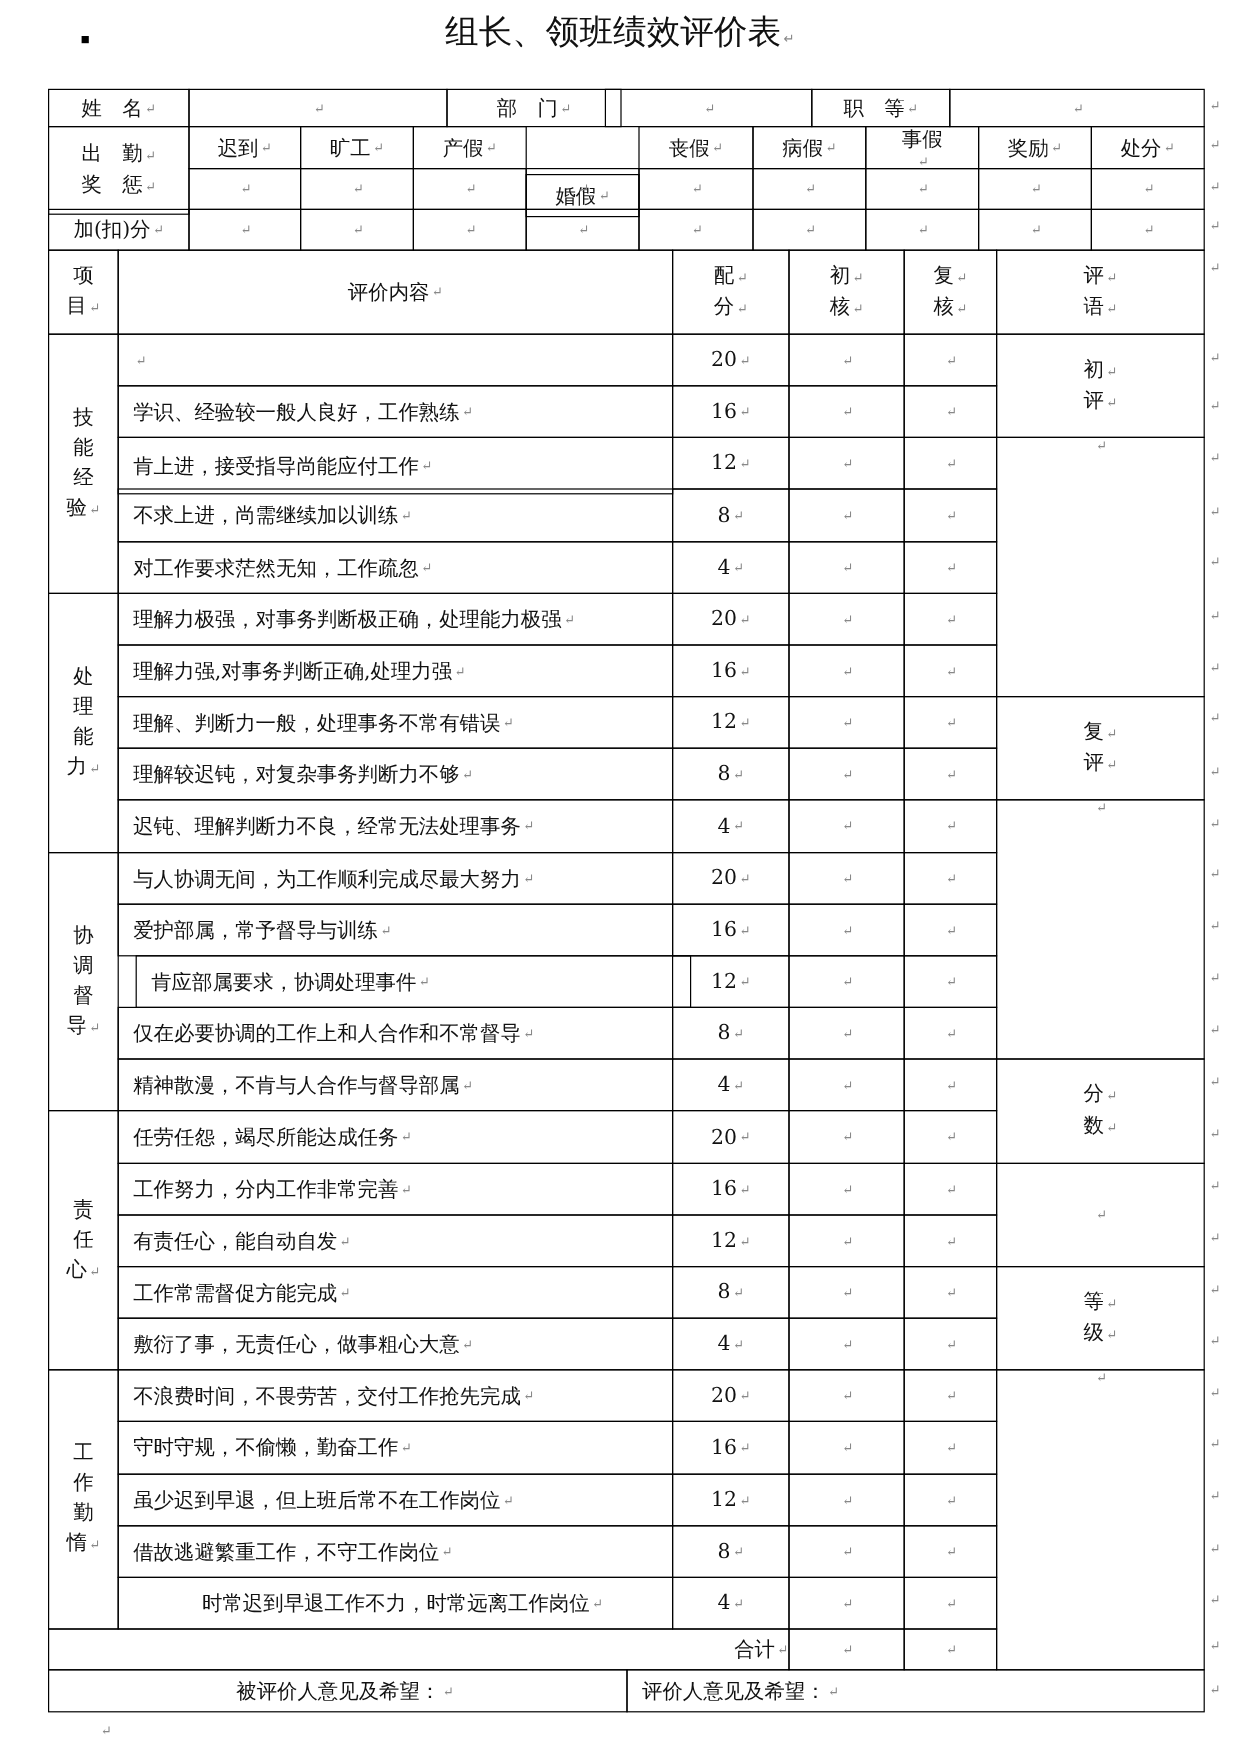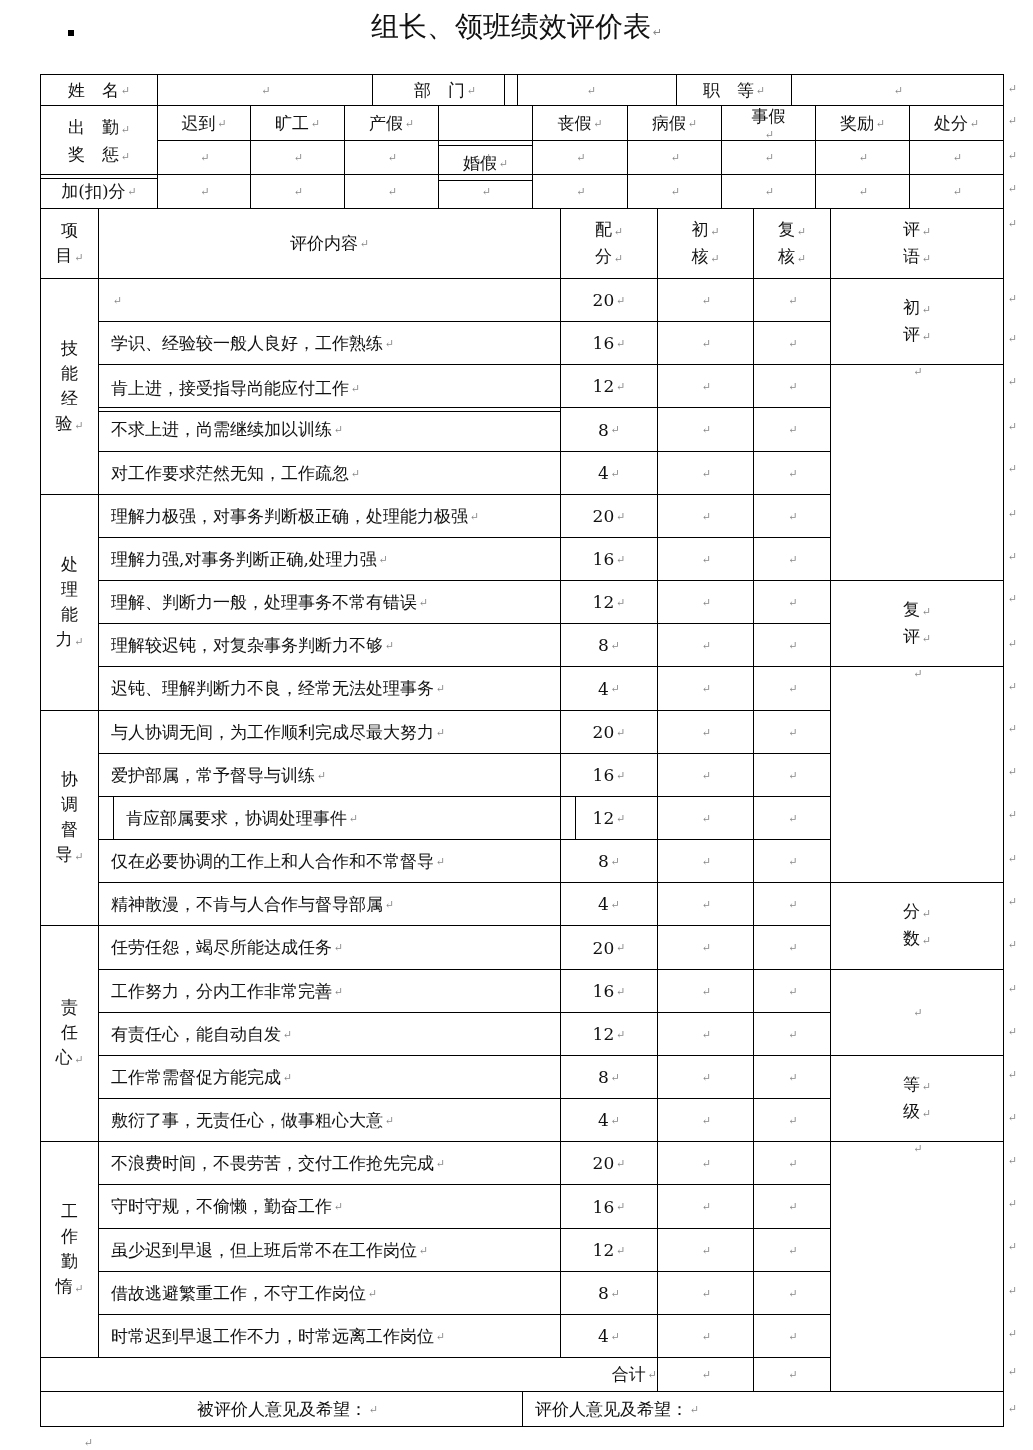--- a/index.html
+++ b/index.html
@@ -519,21 +519,21 @@
     <div class="cell" style="left: 560px; top: 1271px; width: 98px; height: 44px;">
       <span>8</span>
       <span class="mk">↵</span>
     </div>
     <div class="cell" style="left: 657px; top: 1271px; width: 97px; height: 44px;">
       <span class="mk">↵</span>
     </div>
     <div class="cell" style="left: 753px; top: 1271px; width: 78px; height: 44px;">
       <span class="mk">↵</span>
     </div>
-    <div class="cell left" style="left: 98px; top: 1314px; width: 463px; height: 44px;">
+    <div class="cell left" style="left: 98px; top: 1314px; width: 463px; height: 44px; justify-content: center;">
       <span>时常迟到早退工作不力，时常远离工作岗位</span>
       <span class="mk">↵</span>
     </div>
     <div class="cell" style="left: 560px; top: 1314px; width: 98px; height: 44px;">
       <span>4</span>
       <span class="mk">↵</span>
     </div>
     <div class="cell" style="left: 657px; top: 1314px; width: 97px; height: 44px;">
       <span class="mk">↵</span>
     </div>

